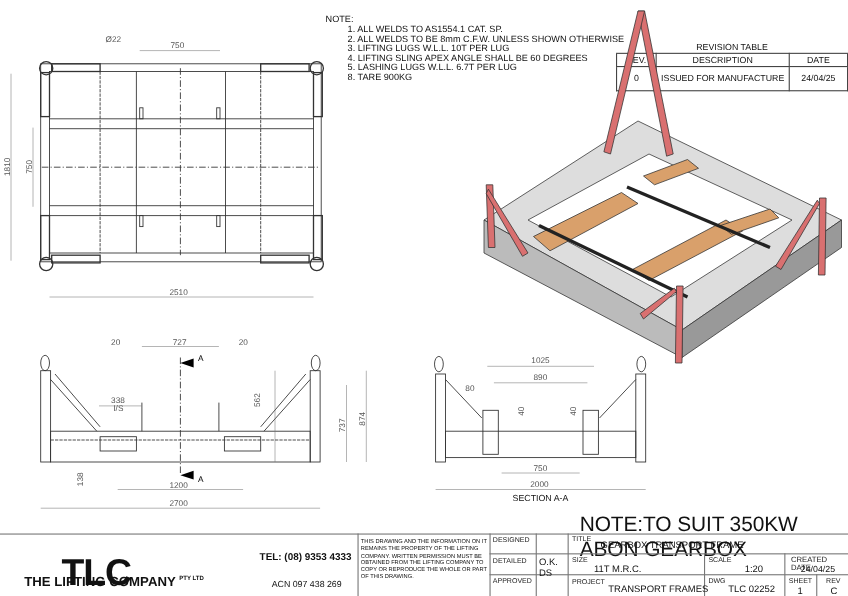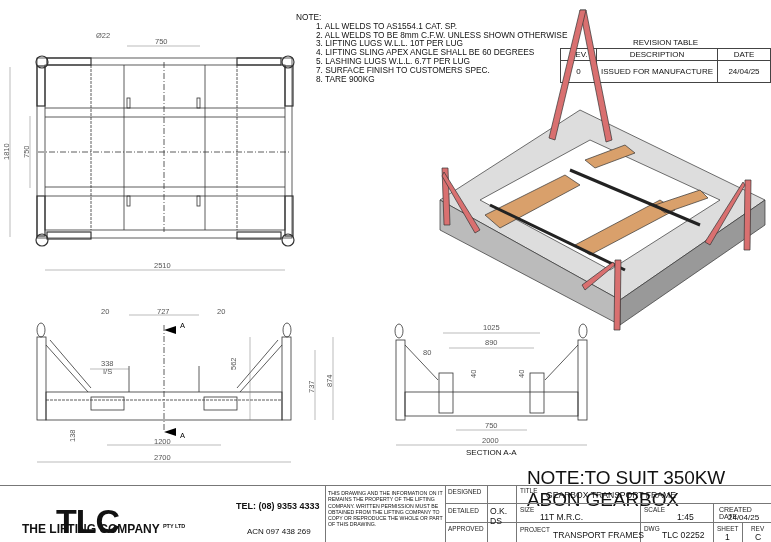--- a/index.html
+++ b/index.html
@@ -29,21 +29,20 @@
 <body>
 
 <div class="abs notes">
   <div class="hd">NOTE:</div>
   <ol>
     <li>1. ALL WELDS TO AS1554.1 CAT. SP.</li>
     <li>2. ALL WELDS TO BE 8mm C.F.W. UNLESS SHOWN OTHERWISE</li>
     <li>3. LIFTING LUGS W.L.L. 10T PER LUG</li>
     <li>4. LIFTING SLING APEX ANGLE SHALL BE 60 DEGREES</li>
     <li>5. LASHING LUGS W.L.L. 6.7T PER LUG</li>
-    <li>7. SURFACE FINISH TO CUSTOMERS SPEC.</li>
     <li>8. TARE 900KG</li>
   </ol>
 </div>
 
 <table class="rev">
   <tbody>
       <tr>
         <td class="t" colspan="3">REVISION TABLE</td>
       </tr>
   <tr>
@@ -222,21 +221,21 @@
   <div class="abs val" style="left:490px;top:516px">DS</div>
   <div class="abs lbl" style="left:448px;top:507px">DETAILED</div>
   <div class="abs val" style="left:490px;top:506px">O.K.</div>
   <div class="abs lbl" style="left:448px;top:525px">APPROVED</div>
 
   <div class="abs lbl" style="left:520px;top:487px">TITLE</div>
   <div class="abs val" style="left:546px;top:490px">GEARBOX TRANSPORT FRAME</div>
   <div class="abs lbl" style="left:520px;top:506px">SIZE</div>
   <div class="abs val" style="left:540px;top:512px">11T M.R.C.</div>
   <div class="abs lbl" style="left:644px;top:506px">SCALE</div>
-  <div class="abs val" style="left:677px;top:512px">1:45</div>
+  <div class="abs val" style="left:677px;top:512px">1:20</div>
   <div class="abs lbl" style="left:719px;top:506px;font-size:7px">CREATED DATE</div>
   <div class="abs val" style="left:728px;top:513px;font-size:8px">24/04/25</div>
 
   <div class="abs lbl" style="left:520px;top:526px">PROJECT</div>
   <div class="abs val" style="left:553px;top:530px">TRANSPORT FRAMES</div>
   <div class="abs lbl" style="left:644px;top:525px">DWG</div>
   <div class="abs val" style="left:662px;top:530px">TLC 02252</div>
   <div class="abs lbl" style="left:717px;top:525px">SHEET</div>
   <div class="abs val" style="left:725px;top:532px">1</div>
   <div class="abs lbl" style="left:751px;top:525px">REV</div>

